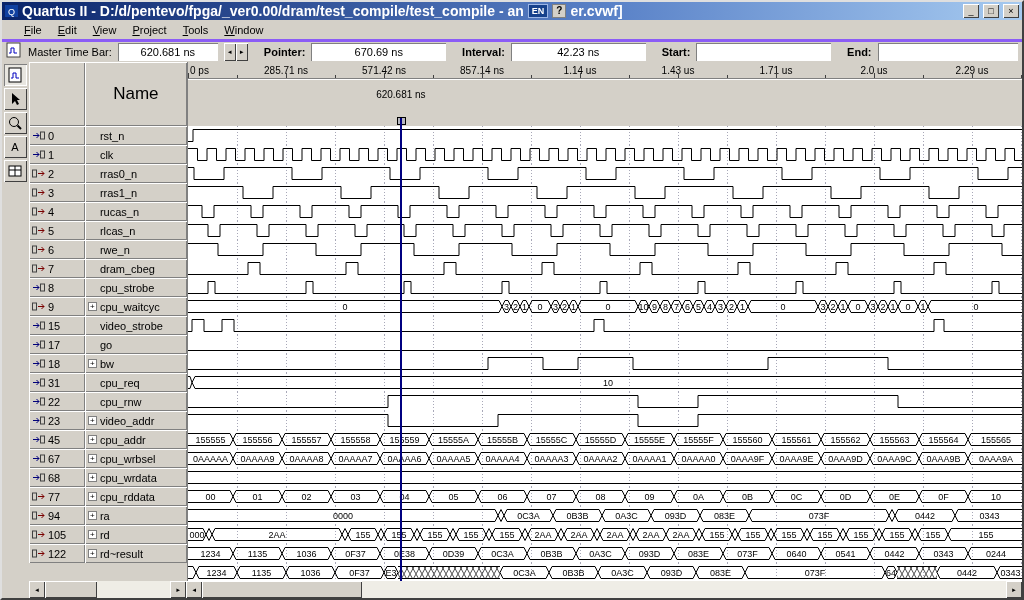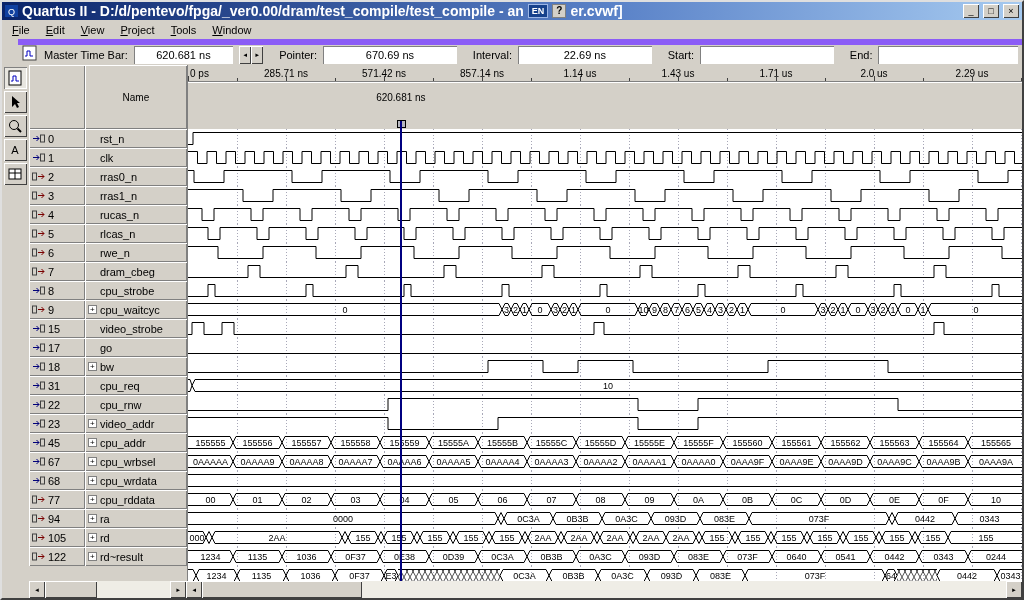--- a/index.html
+++ b/index.html
@@ -11,45 +11,45 @@
             display:flex;align-items:center;gap:4px;padding:0 3px;overflow:hidden;}
   .appicon{display:inline-flex;}
   .ttext{color:#fff;font-size:14px;font-weight:bold;white-space:nowrap;overflow:hidden;}
   .enb{background:#16418c;color:#fff;font-size:9px;font-weight:bold;padding:1px 3px;
        border:1px solid #9cb6e6;line-height:10px;}
   .qb{background:#d4d0c8;color:#000;font-size:10px;font-weight:bold;padding:0 3px;
       border:1px solid #808080;line-height:12px;}
   .wbtn{width:16px;height:14px;background:#d4d0c8;border:none;font-size:9px;line-height:12px;
         box-shadow:inset 1px 1px 0 #fff,inset -1px -1px 0 #404040;color:#000;padding:0;}
   
-  .menubar{flex:0 0 19px;display:flex;align-items:center;background:#d4d0c8;padding-left:2px;}
+  .menubar{flex:0 0 19px;display:flex;align-items:center;background:#d4d0c8;padding-left:14px;}
   .mitem{font-size:11px;padding:3px 8px;color:#000;}
   .mitem u{text-decoration:underline;}
   
   .toolbar{flex:0 0 22px;display:flex;align-items:center;background:#d4d0c8;padding:0 4px;gap:6px;
-           border-top:6px solid #8b5cf6;margin-left:16px;}
+           border-top:3px solid #8b5cf6;}
   .tlabel{font-size:11px;white-space:nowrap;}
-  .ml{margin-left:10px;}
+  .ml{margin-left:10px;font-weight:bold;}
   .fld{background:#fff;height:18px;box-shadow:inset 1px 1px 0 #808080,inset -1px -1px 0 #fff;
        display:inline-flex;align-items:center;justify-content:center;font-size:11px;white-space:nowrap;}
   .w104{width:104px;}.w140{width:140px;}.w146{width:146px;}
   .spin{display:inline-flex;}
   .spbtn{width:12px;height:18px;background:#d4d0c8;border:none;font-size:6px;color:#000;padding:0;
          box-shadow:inset 1px 1px 0 #fff,inset -1px -1px 0 #404040;}
   
   .main{flex:1 1 auto;display:flex;overflow:hidden;}
   .tools{width:27px;background:#d4d0c8;display:flex;flex-direction:column;align-items:center;padding-top:2px;gap:2px;}
   .tool{width:23px;height:22px;background:#d4d0c8;border:none;display:flex;align-items:center;justify-content:center;
         box-shadow:inset 1px 1px 0 #fff,inset -1px -1px 0 #404040;padding:0;}
   .tool.pressed{box-shadow:inset 1px 1px 0 #808080,inset -1px -1px 0 #fff;background:#e8e6e0;}
   .names{width:158px;display:flex;flex-direction:column;background:#d4d0c8;}
   .nhdr{height:64px;display:flex;flex:0 0 64px;}
   .hcell{background:#d4d0c8;box-shadow:inset 1px 1px 0 #fff,inset -1px -1px 0 #808080;}
   .c1{width:56px;}
-  .c2{width:102px;display:flex;align-items:center;justify-content:center;font-size:10px;}
+  .c2{width:102px;display:flex;align-items:center;justify-content:center;font-size:17px;}
   .nbody{flex:1;overflow:hidden;}
   .srow{height:19px;display:flex;}
   .idc{width:56px;background:#d4d0c8;box-shadow:inset 1px 1px 0 #fff,inset -1px -1px 0 #808080;
        display:flex;align-items:center;gap:3px;padding-left:3px;font-size:11px;}
   .nmc{width:102px;background:#d4d0c8;box-shadow:inset 1px 1px 0 #fff,inset -1px -1px 0 #808080;
        display:flex;align-items:center;gap:3px;padding-left:3px;font-size:11px;white-space:nowrap;overflow:hidden;}
   .exp{width:9px;height:9px;flex:0 0 9px;border:1px solid #808080;background:#fff;font-size:8px;
        line-height:7px;text-align:center;color:#000;}
   .expsp{width:9px;flex:0 0 9px;}
   .waves{width:839px;position:relative;background:#86efac;border-left:1px solid #808080;overflow:hidden;}
@@ -126,21 +126,21 @@
     </span>
     <span class="tlabel">Master Time Bar:</span>
     <span class="fld w104">620.681 ns</span>
     <span class="spin">
       <button class="spbtn">◄</button>
       <button class="spbtn">►</button>
     </span>
     <span class="tlabel ml">Pointer:</span>
     <span class="fld w140">670.69 ns</span>
     <span class="tlabel ml">Interval:</span>
-    <span class="fld w140">22.69 ns</span>
+    <span class="fld w140">42.23 ns</span>
     <span class="tlabel ml">Start:</span>
     <span class="fld w140"></span>
     <span class="tlabel ml">End:</span>
     <span class="fld w146"></span>
   </div>
 
   <div class="main">
 
     <div class="tools">
       <button class="tool pressed">

